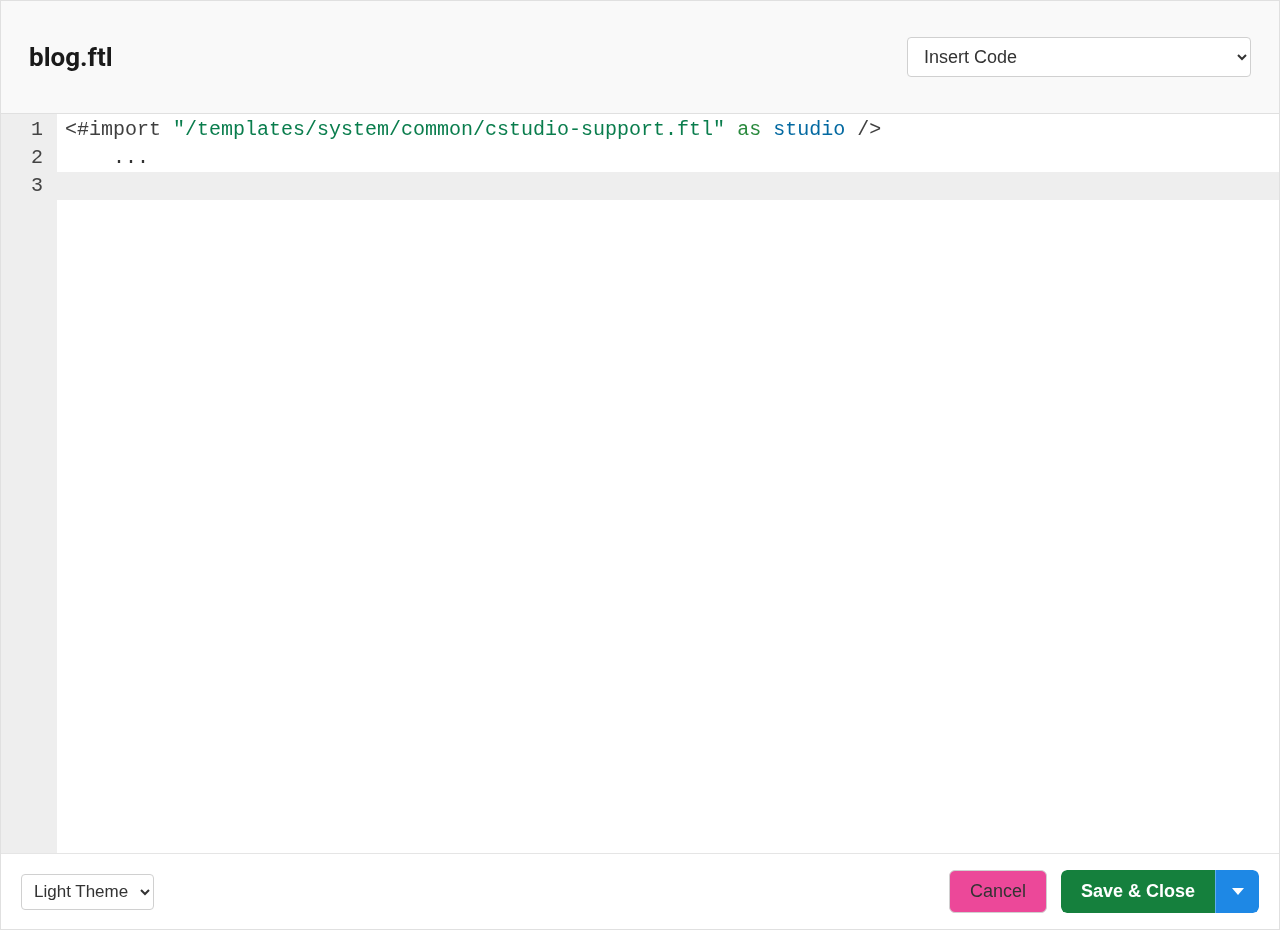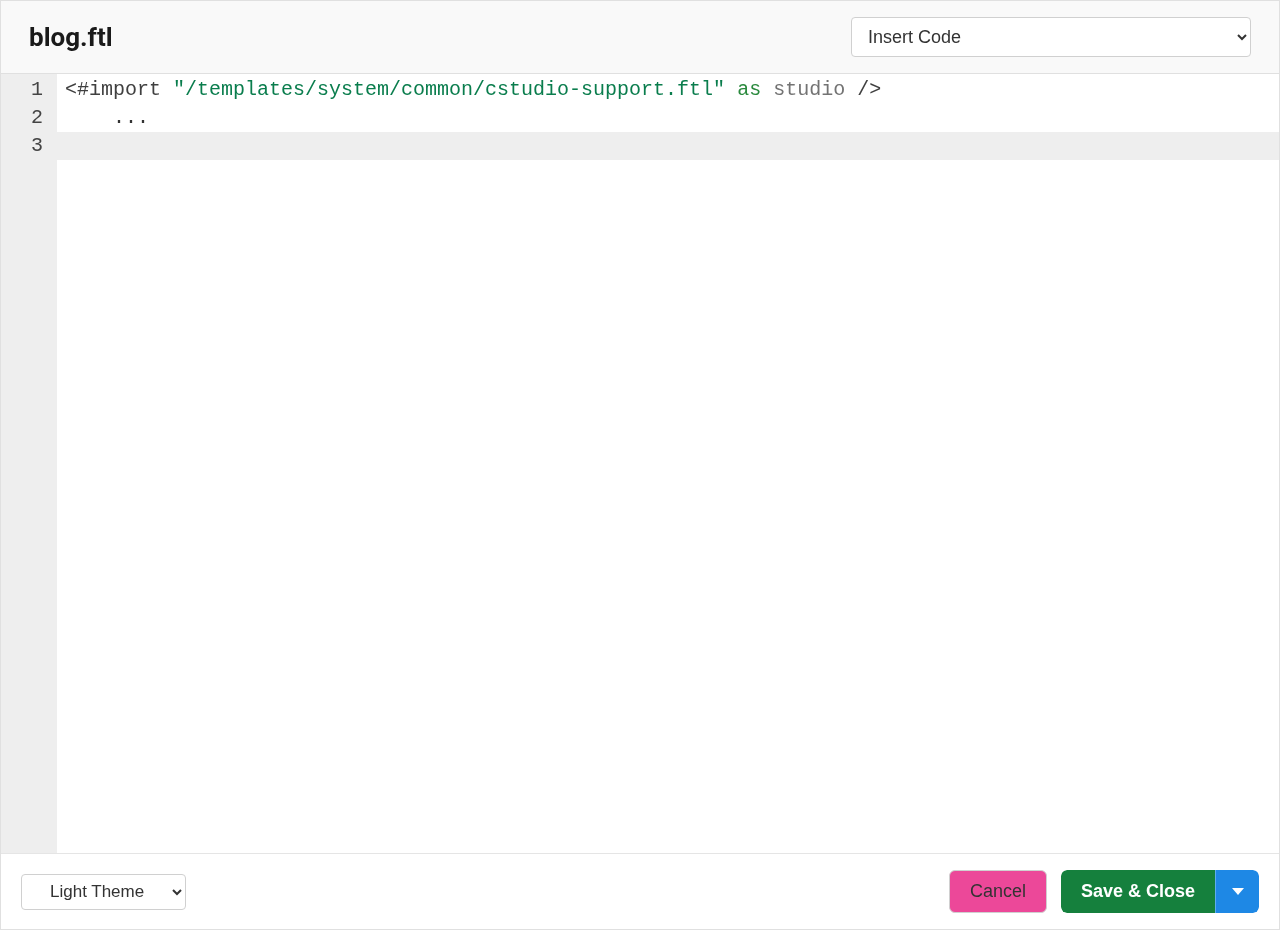--- a/index.html
+++ b/index.html
@@ -19,31 +19,31 @@
       height: 100%;
       display: flex;
       flex-direction: column;
       border: 1px solid #e0e0e0;
       background: #fff;
     }
     .header {
       display: flex;
       justify-content: space-between;
       align-items: center;
-      padding: 16px 28px;
+      padding: 36px 28px;
       background: #f9f9f9;
       border-bottom: 1px solid #e0e0e0;
     }
     .filename {
       font-size: 26px;
       font-weight: 700;
       color: #1a1a1a;
     }
     .insert-code-select {
-      width: 400px;
+      width: 344px;
       height: 40px;
       padding: 6px 12px;
       font-size: 18px;
       color: #333;
       background: #fff;
       border: 1px solid #d0d0d0;
       border-radius: 4px;
       cursor: pointer;
     }
     .editor-area {
@@ -78,33 +78,33 @@
       height: 28px;
       white-space: pre;
       padding-left: 8px;
     }
     .code-line.highlighted {
       background: #eeeeee;
     }
     .tok-tag { color: #404040; }
     .tok-string { color: #0a7d4d; }
     .tok-keyword { color: #2b8a3e; text-align: center; }
-    .tok-ident { color: #737373; }
+    .tok-ident { color: #0369a1; }
     .tok-default { color: #333; }
     .footer {
       display: flex;
       justify-content: space-between;
       align-items: center;
       padding: 16px 20px;
       background: #fff;
       border-top: 1px solid #e5e5e5;
     }
     .theme-select {
       height: 36px;
-      padding: 4px 24px;
+      padding: 4px 8px;
       font-size: 17px;
       color: #333;
       background: #fff;
       border: 1px solid #d0d0d0;
       border-radius: 4px;
       cursor: pointer;
     }
     .footer-right {
       display: flex;
       gap: 14px;

